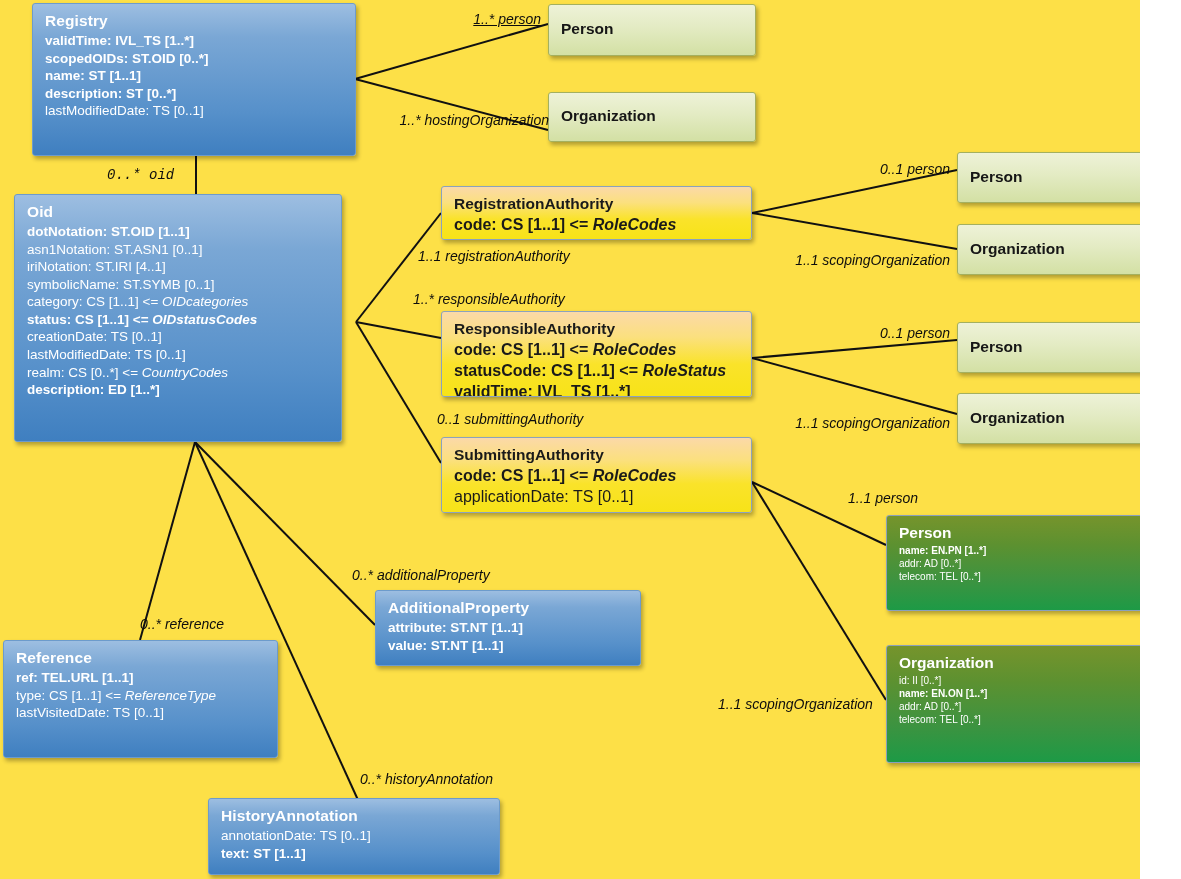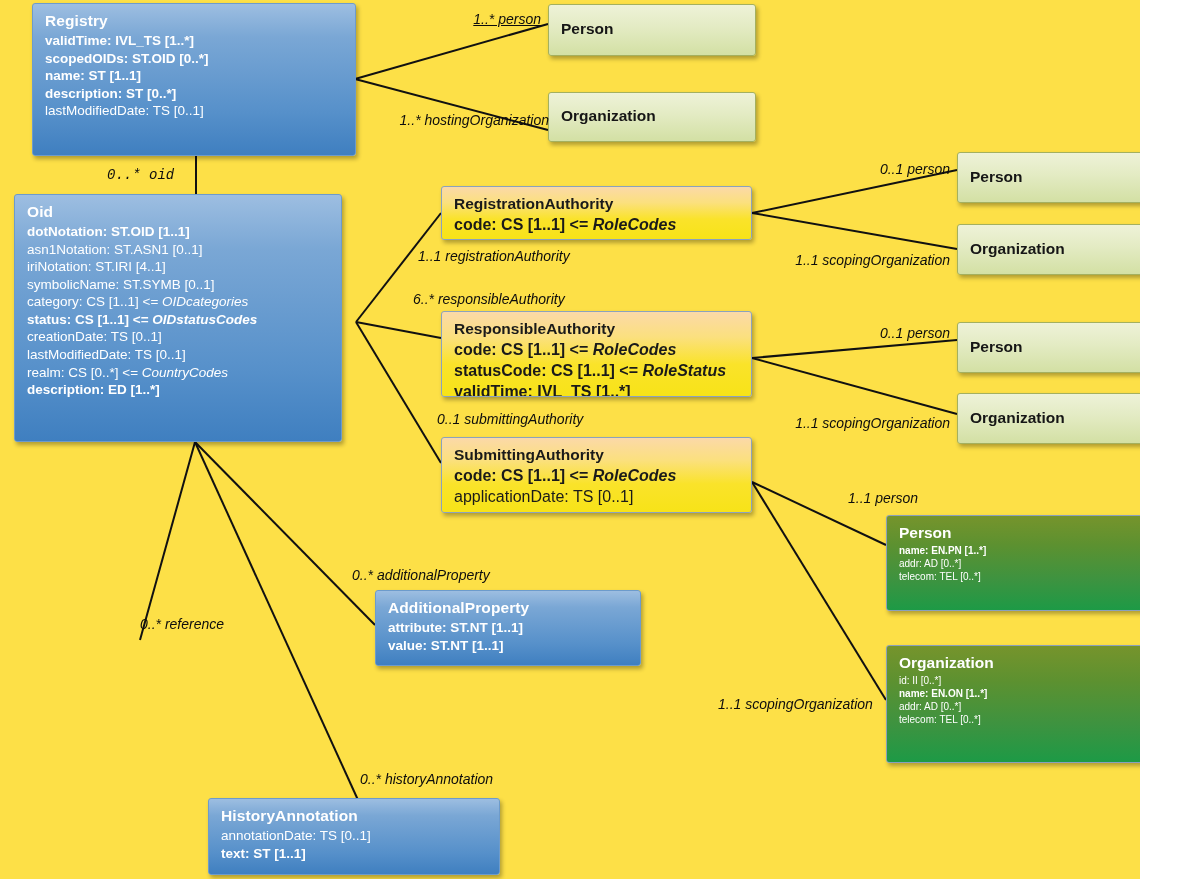--- a/index.html
+++ b/index.html
@@ -198,32 +198,38 @@
     <div class="attr">addr: AD [0..*]</div>
     <div class="attr">telecom: TEL [0..*]</div>
   </div>
 
   <div class="cls blue" style="left:375px; top:590px; width:266px; height:76px;">
     <div class="title">AdditionalProperty</div>
     <div class="attr b">attribute: ST.NT [1..1]</div>
     <div class="attr b">value: ST.NT [1..1]</div>
   </div>
 
+  <div class="cls blue" style="left:3px; top:640px; width:275px; height:118px;">
+    <div class="title">Reference</div>
+    <div class="attr b">ref: TEL.URL [1..1]</div>
+    <div class="attr"><span>type: CS [1..1] &lt;= </span><i>ReferenceType</i></div>
+    <div class="attr">lastVisitedDate: TS [0..1]</div>
+  </div>
 
   <div class="cls blue" style="left:208px; top:798px; width:292px; height:77px;">
     <div class="title">HistoryAnnotation</div>
     <div class="attr">annotationDate: TS [0..1]</div>
     <div class="attr b">text: ST [1..1]</div>
   </div>
 
   <div class="lbl r" style="left:541px; top:12px;text-decoration:underline;">1..* person</div>
   <div class="lbl r" style="left:541px; top:113px;margin-left:8px;">1..* hostingOrganization</div>
   <div class="lbl" style="left:107px; top:168px;font-family:Liberation Mono, monospace;">0..* oid</div>
   <div class="lbl" style="left:418px; top:249px;">1..1 registrationAuthority</div>
-  <div class="lbl" style="left:413px; top:292px;">6..* responsibleAuthority</div>
+  <div class="lbl" style="left:413px; top:292px;">1..* responsibleAuthority</div>
   <div class="lbl" style="left:437px; top:412px;">0..1 submittingAuthority</div>
   <div class="lbl r" style="left:950px; top:162px;">0..1 person</div>
   <div class="lbl r" style="left:950px; top:253px;">1..1 scopingOrganization</div>
   <div class="lbl r" style="left:950px; top:326px;">0..1 person</div>
   <div class="lbl r" style="left:950px; top:416px;">1..1 scopingOrganization</div>
   <div class="lbl" style="left:848px; top:491px;">1..1 person</div>
   <div class="lbl" style="left:718px; top:697px;">1..1 scopingOrganization</div>
   <div class="lbl" style="left:140px; top:617px;">0..* reference</div>
   <div class="lbl" style="left:352px; top:568px;">0..* additionalProperty</div>
   <div class="lbl" style="left:360px; top:772px;">0..* historyAnnotation</div>

